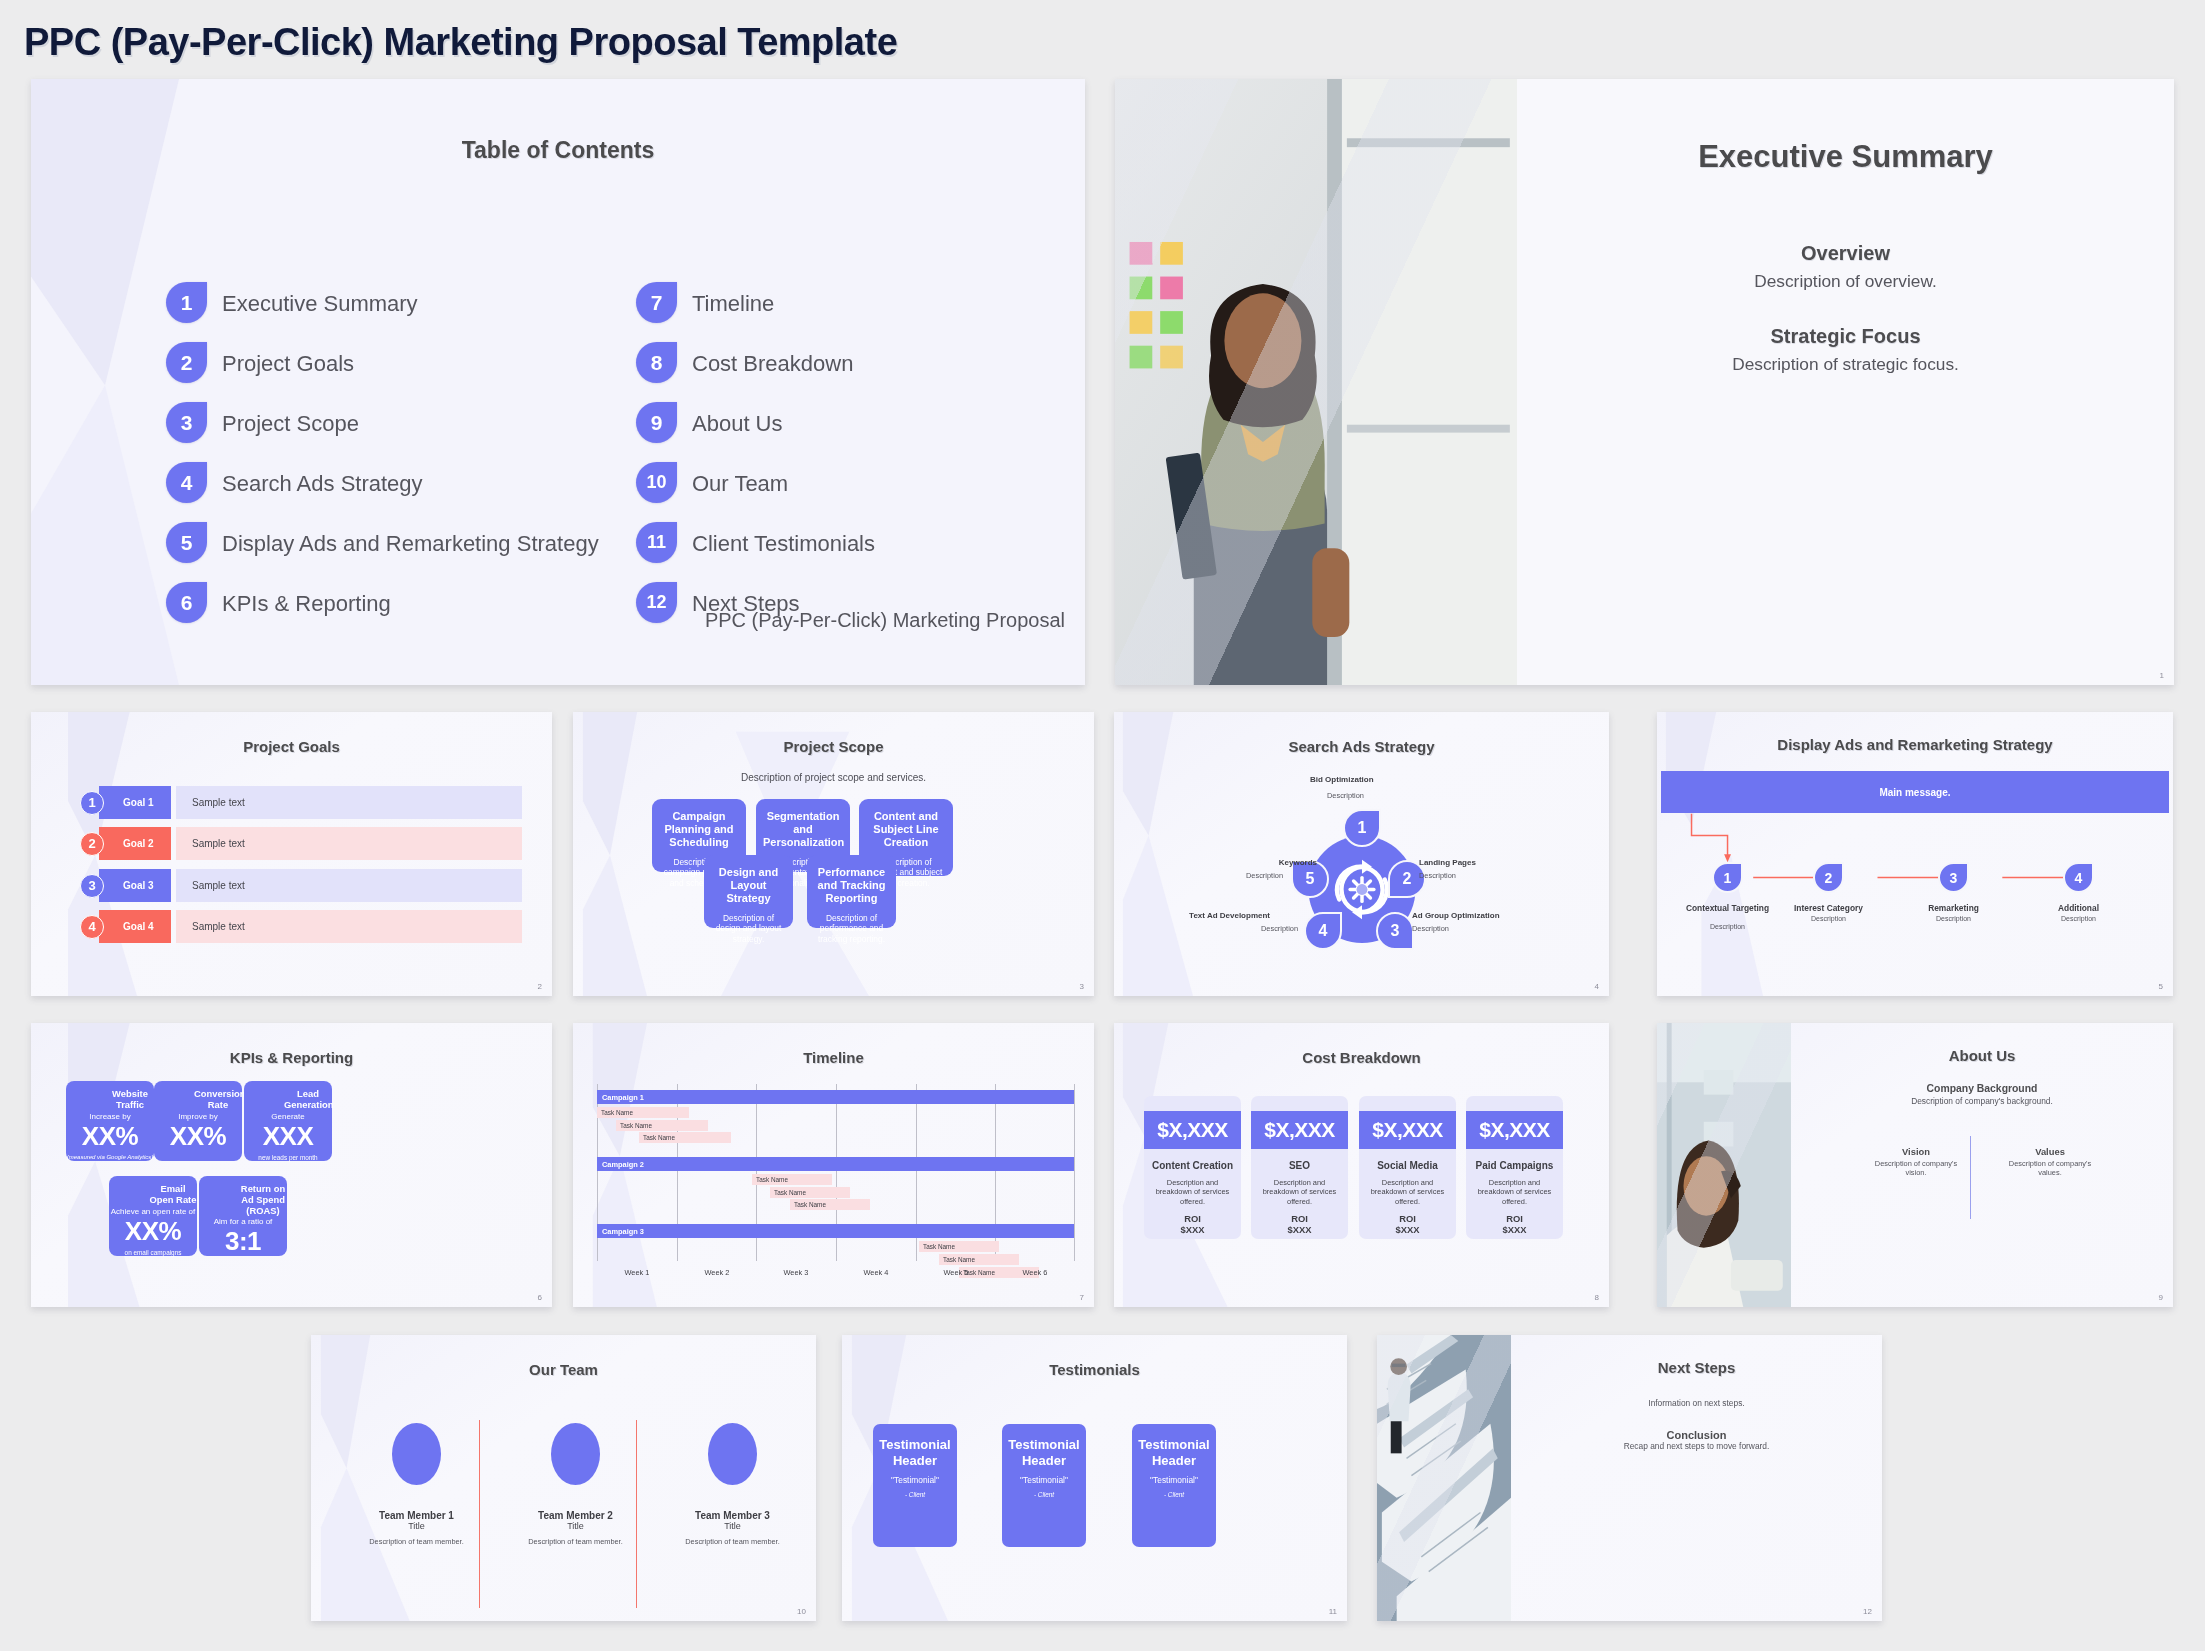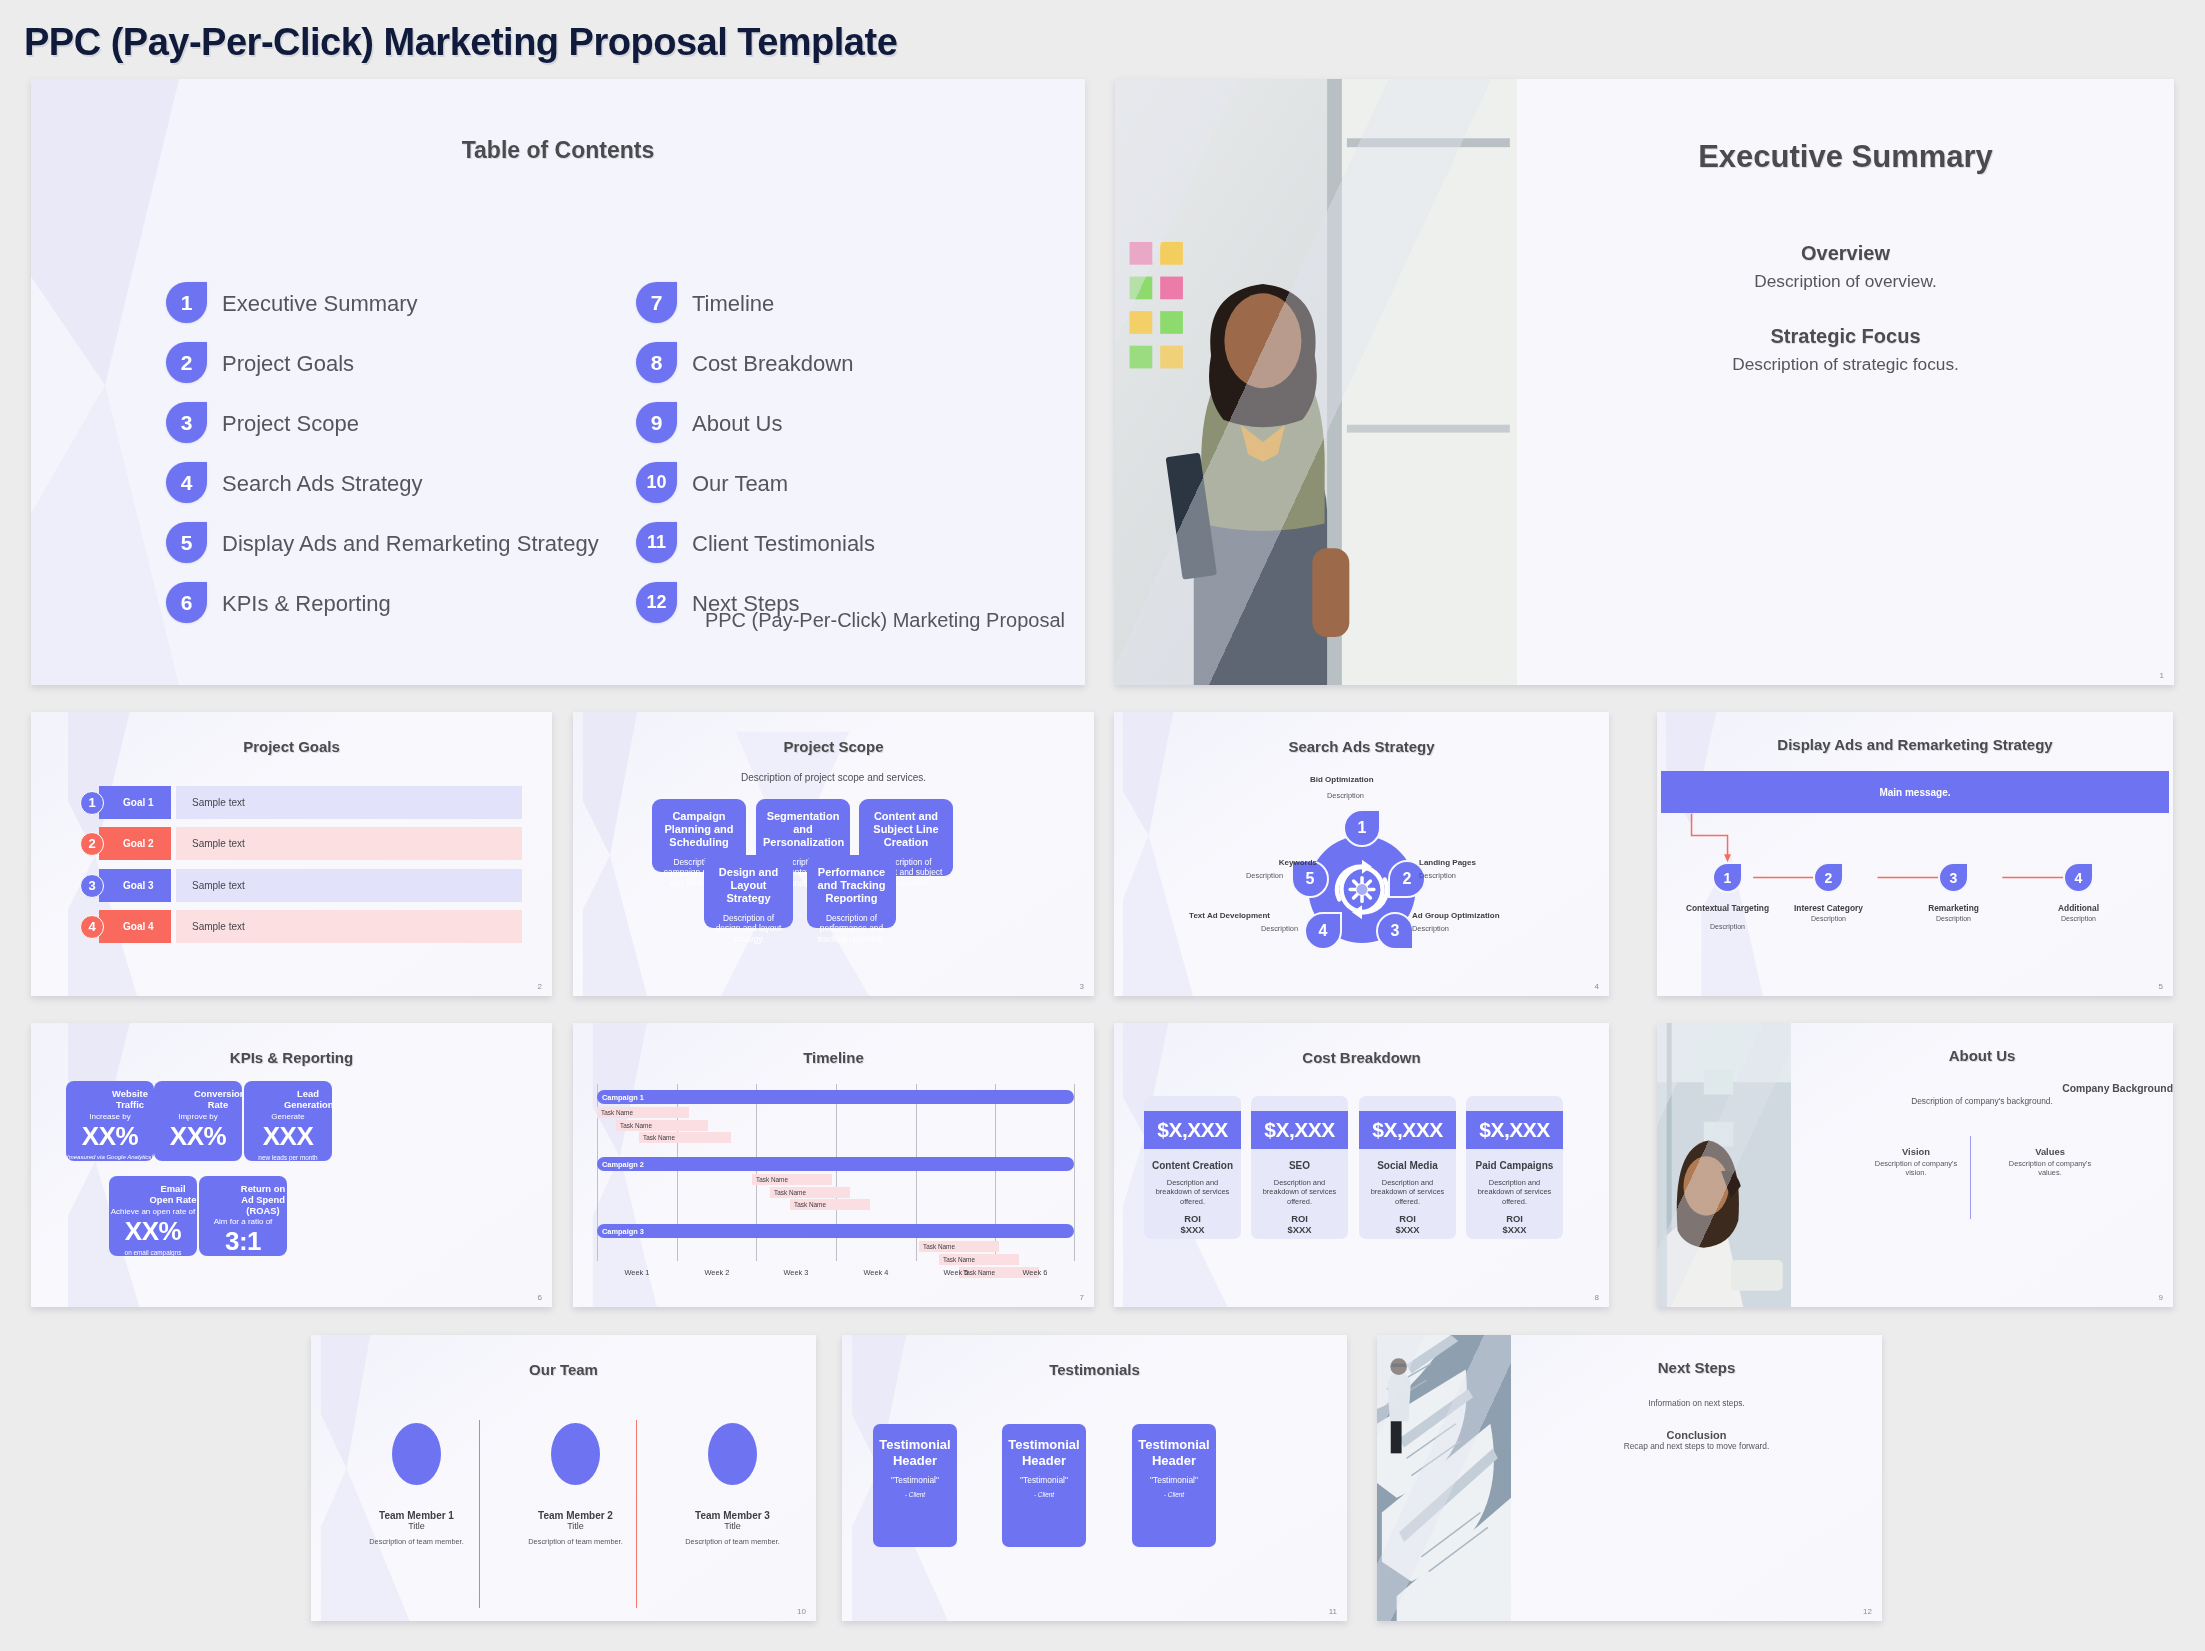--- a/index.html
+++ b/index.html
@@ -166,21 +166,21 @@
   .kpi-f { font-size: 6.4px; margin-top: 5px; }
   .kpi-f.i { font-style: italic; font-size: 6px; }
 
   
   #s-timeline .sl-title { top: 26px; }
   .gantt { position:absolute; left:24px; right:20px; top:61px; bottom:29px; }
   .gantt-vline { position:absolute; top:0; bottom:17px; width:0.5px; background:#bfbfc9; }
   .camp-bar {
     position:absolute; left:0; right:0; height:14px; background:#6e74f1;
     color:#fff; font-size:7.4px; font-weight:bold;
-    display:flex; align-items:center; padding-left:5px;border-radius:7px;
+    display:flex; align-items:center; padding-left:5px;
   }
   .task-bar {
     position:absolute; height:11px; background:#fadee1;
     font-size:6.4px; color:#3e3e44; display:flex; align-items:center; padding-left:4px;
   }
   .wk { position:absolute; bottom:1px; font-size:7.4px; color:#3e3e44; text-align:center; }
 
   
   #s-cost .sl-title { top: 26px; }
   .cost-card { position:absolute; top:73px; width:97px; height:143px;
@@ -189,21 +189,21 @@
     font-size:21px; font-weight:bold; letter-spacing:-0.5px;
     display:flex; align-items:center; justify-content:center; }
   .cost-n { font-size:10px; font-weight:bold; color:#3e3e44; margin-top:11px; }
   .cost-d { font-size:7.4px; color:#45454c; margin-top:7px; line-height:1.25; padding:0 8px; }
   .cost-roi { font-size:9.4px; font-weight:bold; color:#3e3e44; margin-top:7px; line-height:1.2; }
 
   
   #s-about .photo-pane { width: 134px; }
   #s-about .sl-title { left:134px; right:0; top:24px; }
   .about-sec { position:absolute; left:134px; right:0; top:60px; text-align:center; }
-  .about-h { font-size:10.4px; font-weight:bold; color:#4d4d50;text-align:right; }
+  .about-h { font-size:10.4px; font-weight:bold; color:#4d4d50; }
   .about-p { font-size:8.4px; color:#55555d; margin-top:2px; }
   .vv-col { position:absolute; top:123px; text-align:center; }
   .vv-h { font-size:9.4px; font-weight:bold; color:#4d4d50; }
   .vv-p { font-size:7.4px; color:#55555d; margin-top:2px; line-height:1.25; }
   .vv-div { position:absolute; top:113px; height:83px; width:1px; background:#9aa0ee; }
 
   
   #s-team .sl-title { top: 26px; }
   .tm-col { position:absolute; top:88px; width:123px; text-align:center; }
   .tm-av { width:49px; height:62px; border-radius:50%; background:#6e74f1; margin:0 auto; }

